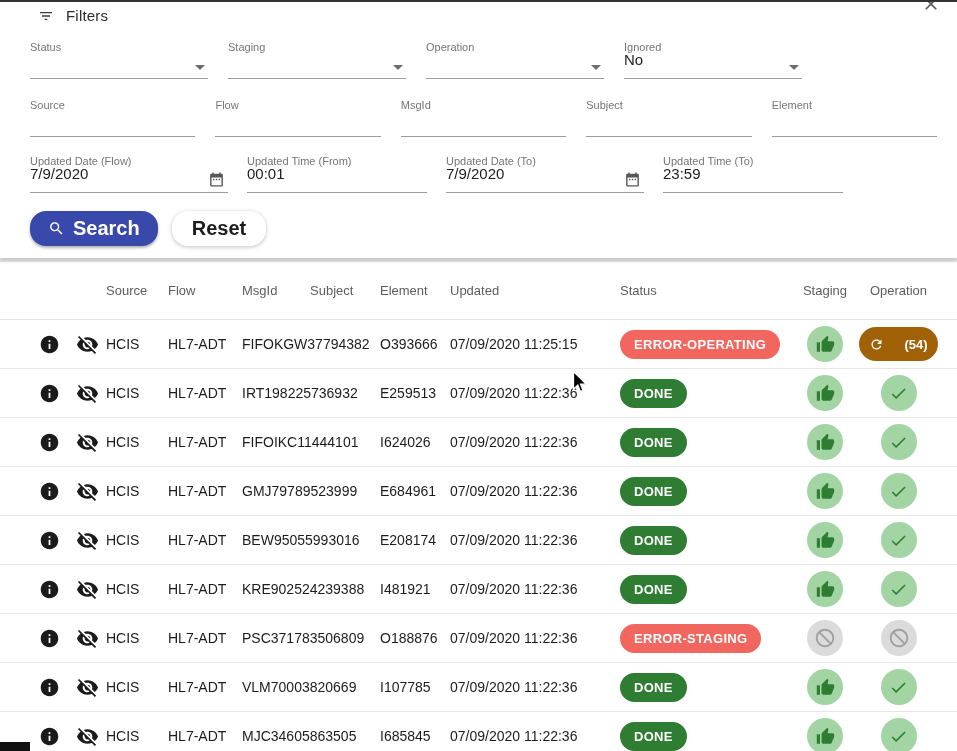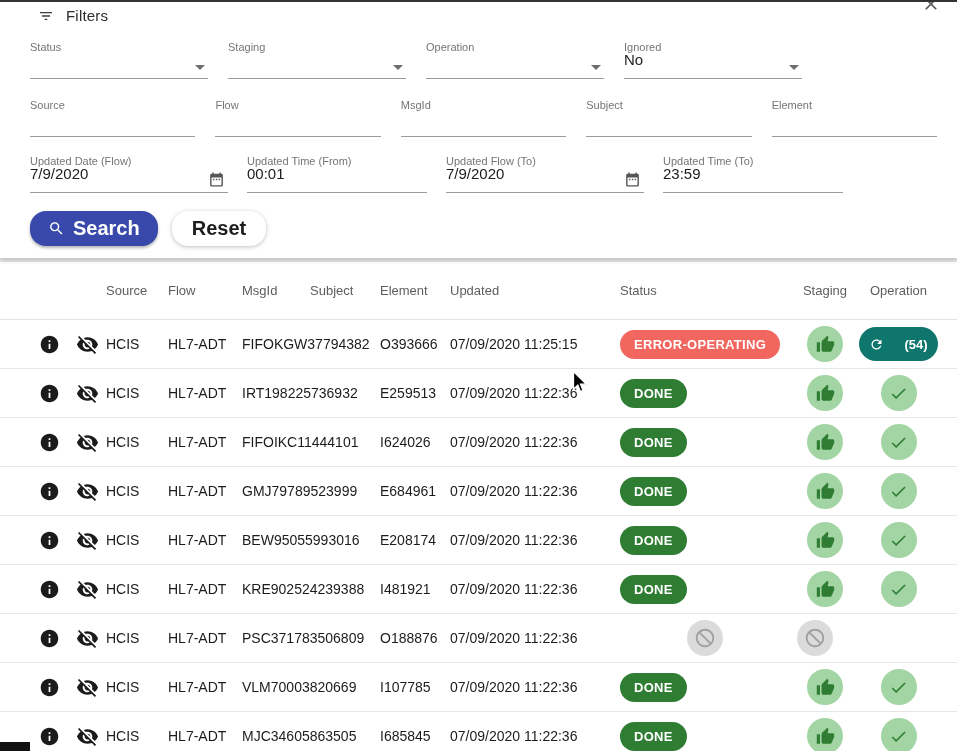--- a/index.html
+++ b/index.html
@@ -63,21 +63,21 @@
   .badge { display: inline-block; padding: 7px 14px; border-radius: 16px; color: #fff; font-size: 13px; font-weight: 700; letter-spacing: .3px; white-space: nowrap; }
   .badge-error { background: #f1665f; }
   .badge-done { background: #2e7d32; }
 
   .circle { width: 36px; height: 36px; border-radius: 50%; border: none; display: flex; align-items: center; justify-content: center; padding: 0; }
   .circle-green { background: #a3d5a4; color: #2e7d32; cursor: pointer; }
   .circle-gray { background: #dbdbdb; color: #9f9f9f; cursor: default; }
   .circle .ic { width: 19px; height: 19px; }
   .circle-gray .ic { width: 22px; height: 22px; }
 
-  .pill { height: 34px; border-radius: 17px; background: #0f766e; color: #fff; border: none; display: flex; align-items: center; gap: 20px; padding: 16px 10px; font-weight: 700; font-size: 13px; cursor: pointer; font-family: inherit; }
+  .pill { height: 34px; border-radius: 17px; background: #a16207; color: #fff; border: none; display: flex; align-items: center; gap: 20px; padding: 16px 10px; font-weight: 700; font-size: 13px; cursor: pointer; font-family: inherit; }
   .pill .ic { width: 15px; height: 15px; }
 
   .cursor { position: absolute; left: 568px; top: 370px; z-index: 20; pointer-events: none; }
   .corner-artifact { position: absolute; left: 0; bottom: 0; width: 30px; height: 9px; background: #111; z-index: 15; }
 </style>
 </head>
 <body>
 
 <svg width="0" height="0" style="position:absolute">
   <defs>
@@ -203,21 +203,21 @@
           </svg>
         </div>
     </div>
     <div class="field field-time">
       <div class="flabel">Updated Time (From)</div>
       <div class="fcontrol">
           <span class="fvalue">00:01</span>
         </div>
     </div>
     <div class="field field-date">
-      <div class="flabel">Updated Flow (To)</div>
+      <div class="flabel">Updated Date (To)</div>
       <div class="fcontrol">
           <span class="fvalue">7/9/2020</span>
         <svg class="ic cal-icon" viewBox="0 0 24 24">
             <use href="#ic-cal"></use>
           </svg>
         </div>
     </div>
     <div class="field field-time">
       <div class="flabel">Updated Time (To)</div>
       <div class="fcontrol">
@@ -495,20 +495,21 @@
             <use href="#ic-eyeoff"></use>
           </svg>
         </button>
       </div>
     <div class="cell">HCIS</div>
     <div class="cell">HL7-ADT</div>
     <div class="cell c-msgid">PSC371783506809</div>
     <div class="cell"></div>
     <div class="cell">O188876</div>
     <div class="cell">07/09/2020 11:22:36</div>
+    <div class="cell"><span class="badge badge-error">ERROR-STAGING</span></div>
     <div class="cell c-center">
         <span class="circle circle-gray">
           <svg class="ic" viewBox="0 0 24 24">
             <use href="#ic-block"></use>
           </svg>
         </span>
       </div>
     <div class="cell c-center c-op">
         <span class="circle circle-gray">
           <svg class="ic" viewBox="0 0 24 24">

